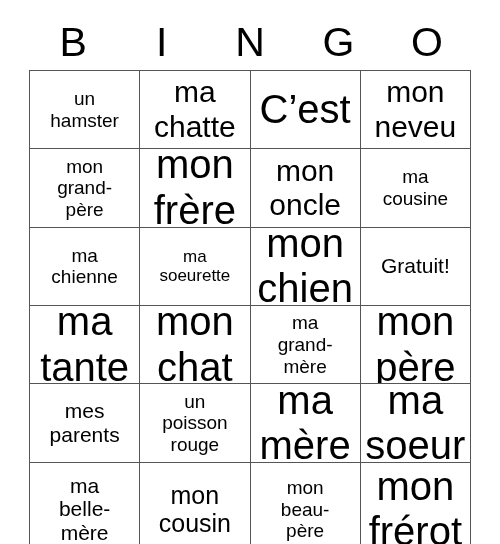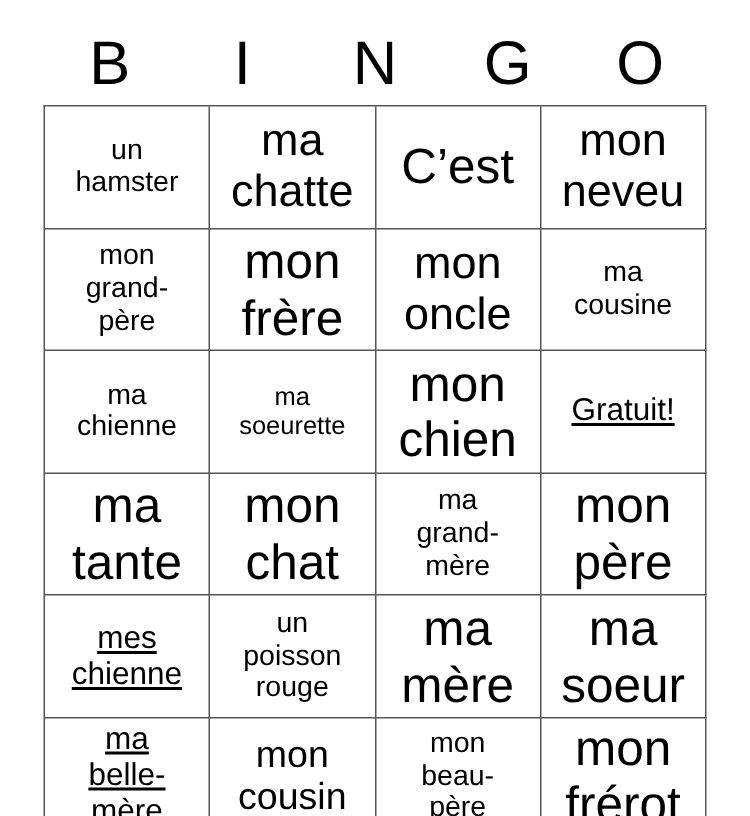--- a/index.html
+++ b/index.html
@@ -70,24 +70,24 @@
   .cell .cell-text {
     display: block;
     width: 100%;
     line-height: 1.14;
     white-space: pre-line;
     word-break: normal;
   }
   
   .fs-xs .cell-text { font-size: 17px; }
   .fs-sm .cell-text { font-size: 19px; }
-  .fs-md .cell-text { font-size: 21px; text-decoration: underline; }
+  .fs-md .cell-text { font-size: 21px; }
   .fs-lg .cell-text { font-size: 25px; }
   .fs-xl .cell-text { font-size: 30px; }
-  .fs-xxl .cell-text { font-size: 33px; }
+  .fs-xxl .cell-text { font-size: 40px; }
 </style>
 </head>
 <body>
 
 <div id="card">
 
   <div id="header">
     <div class="header-letter">B</div>
     <div class="header-letter">I</div>
     <div class="header-letter">N</div>
@@ -159,21 +159,21 @@
         <span class="cell-text">ma
 grand-
 mère</span>
       </div>
     <div class="cell fs-xxl">
         <span class="cell-text">mon
 père</span>
       </div>
     <div class="cell fs-md">
         <span class="cell-text">mes
-chienne</span>
+parents</span>
       </div>
     <div class="cell fs-sm">
         <span class="cell-text">un
 poisson
 rouge</span>
       </div>
     <div class="cell fs-xxl">
         <span class="cell-text">ma
 mère</span>
       </div>

